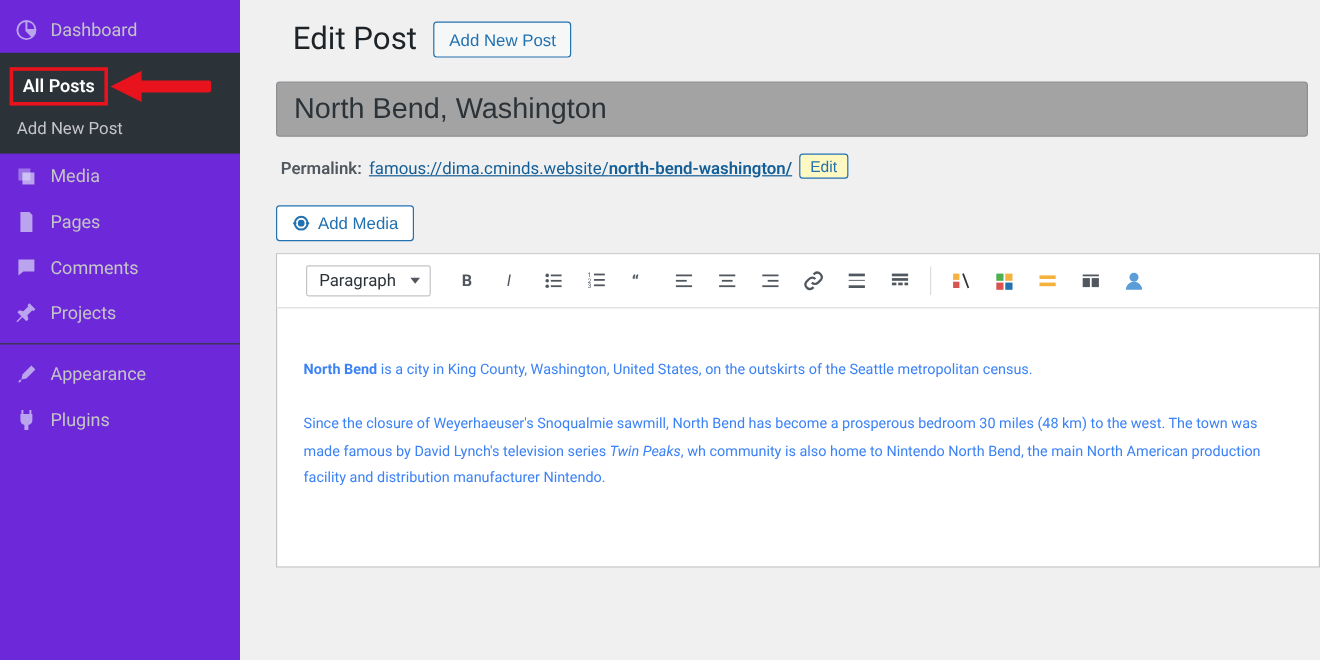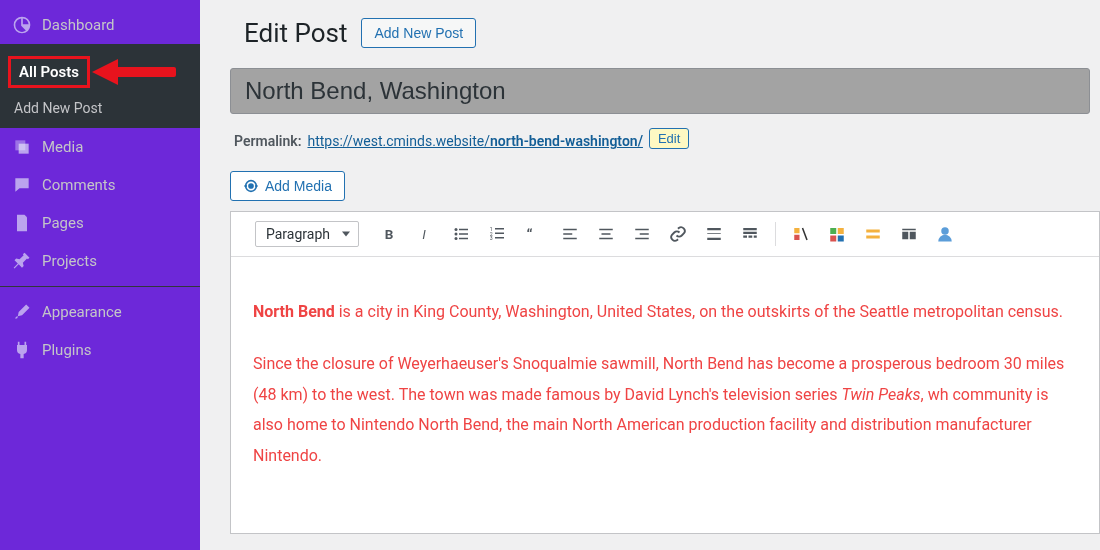--- a/index.html
+++ b/index.html
@@ -196,23 +196,23 @@
     cursor: pointer;
     border-radius: 2px;
   }
   .tsep {
     width: 1px; height: 24px;
     background: #dcdcde;
     margin: 0 6px;
   }
   .editor-content {
     padding: 40px 22px;
-    font-size: 16px;
+    font-size: 12px;
     line-height: 1.9;
-    color: #ef4444;
+    color: #3b82f6;
   }
   .editor-content p { margin-bottom: 22px; }
   .editor-content .bold { font-weight: 700; }
   .editor-content .italic { font-style: italic; }
   svg { display: block; }
 </style>
 </head>
 <body>
 
 <div class="sidebar">
@@ -248,33 +248,33 @@
           <path d="M4 4h12v12H4z" opacity=".6"></path>
           <path d="M8 8h12v12H8z"></path>
         </svg>
     </span>
     <span>Media</span>
   </div>
 
   <div class="sidebar-item">
     <span class="sidebar-icon">
       <svg width="20" height="20" viewBox="0 0 24 24" fill="currentColor">
+          <path d="M6 2h9l3 3v17H6z"></path>
+        </svg>
+    </span>
+    <span>Pages</span>
+  </div>
+
+  <div class="sidebar-item">
+    <span class="sidebar-icon">
+      <svg width="20" height="20" viewBox="0 0 24 24" fill="currentColor">
           <path d="M4 4h16v12H9l-5 4z"></path>
         </svg>
     </span>
     <span>Comments</span>
-  </div>
-
-  <div class="sidebar-item">
-    <span class="sidebar-icon">
-      <svg width="20" height="20" viewBox="0 0 24 24" fill="currentColor">
-          <path d="M6 2h9l3 3v17H6z"></path>
-        </svg>
-    </span>
-    <span>Pages</span>
   </div>
 
   <div class="sidebar-item">
     <span class="sidebar-icon">
       <svg width="20" height="20" viewBox="0 0 24 24" fill="currentColor">
           <path d="M16 3l5 5-2 2-1-1-5 5 1 4-2 2-4-4-5 5-1-1 5-5-4-4 2-2 4 1 5-5-1-1 2-2z"></path>
         </svg>
     </span>
     <span>Projects</span>
   </div>
@@ -304,21 +304,21 @@
 
   <div class="header-row">
     <h1 class="page-heading">Edit Post</h1>
     <button class="btn-outline">Add New Post</button>
   </div>
 
   <input class="title-input" type="text" value="North Bend, Washington" style="">
 
   <div class="permalink-row">
     <span class="plabel">Permalink:</span>
-    <a href="#" class="permalink-link"><span>https://west.cminds.website/</span><span class="slug">north-bend-washington/</span></a>
+    <a href="#" class="permalink-link"><span>famous://dima.cminds.website/</span><span class="slug">north-bend-washington/</span></a>
     <button class="btn-small">Edit</button>
   </div>
 
   <button class="add-media-btn">
     <span>
       <svg width="16" height="16" viewBox="0 0 24 24" fill="none" stroke="#2271b1" stroke-width="2.5">
           <circle cx="12" cy="12" r="8"></circle>
           <circle cx="12" cy="12" r="3" fill="#2271b1"></circle>
           <path d="M2 12h4M18 12h4" stroke="#2271b1"></path>
         </svg>

